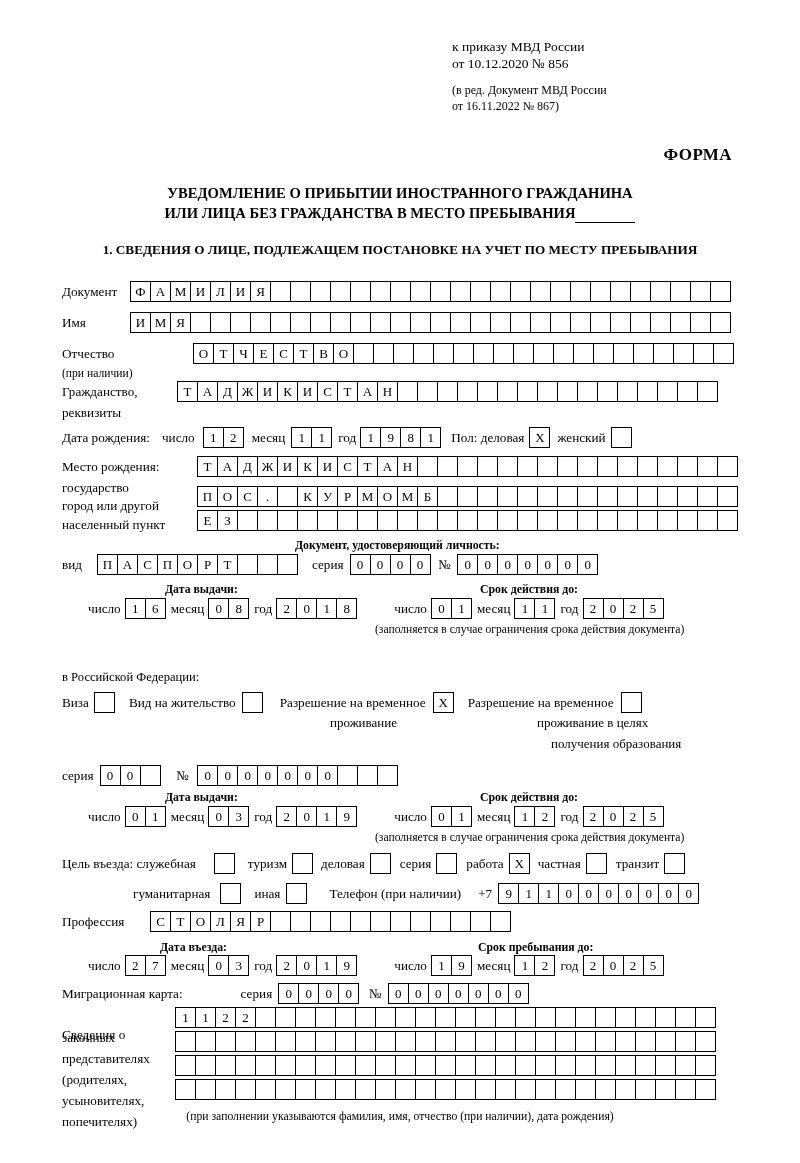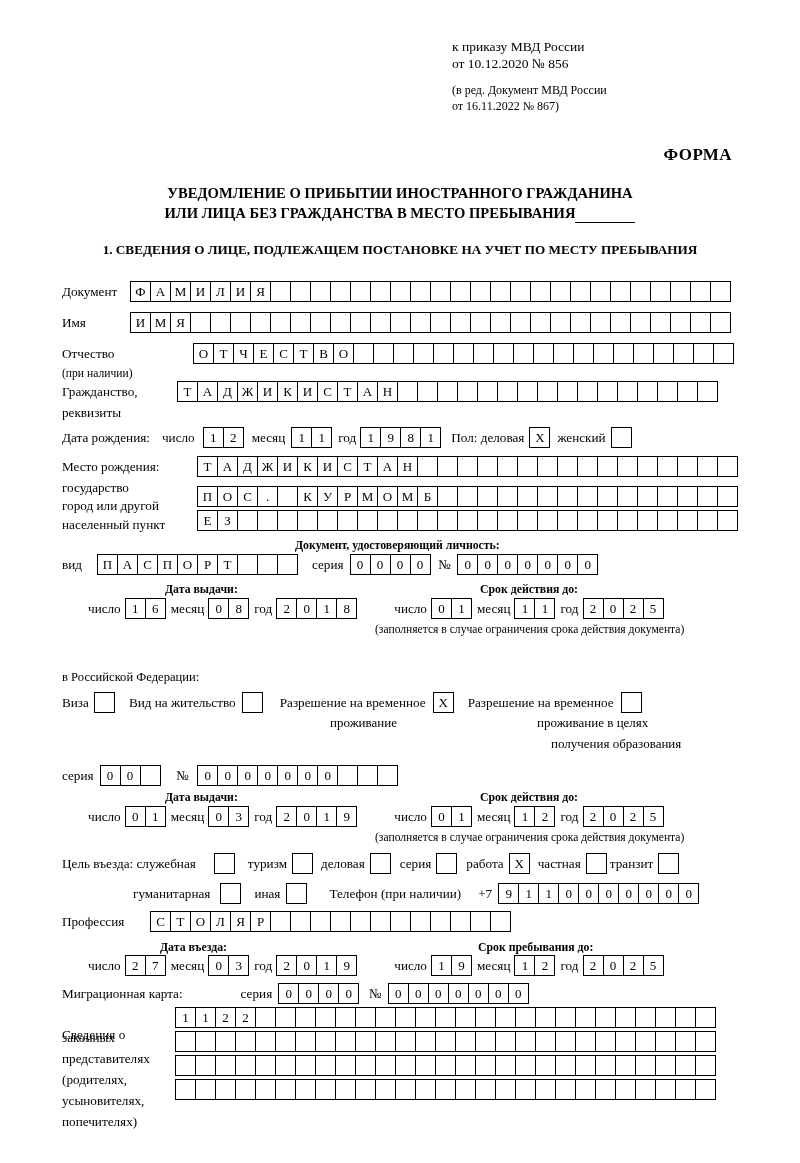--- a/index.html
+++ b/index.html
@@ -576,21 +576,21 @@
     <span class="lbl" style="margin-left:13px">туризм</span>
     <span class="box" style="margin-left:5px"></span>
     <span class="lbl" style="margin-left:8px">деловая</span>
     <span class="box" style="margin-left:5px"></span>
     <span class="lbl" style="margin-left:9px">серия</span>
     <span class="box" style="margin-left:5px"></span>
     <span class="lbl" style="margin-left:9px">работа</span>
     <span class="box" style="margin-left:5px">X</span>
     <span class="lbl" style="margin-left:8px">частная</span>
     <span class="box" style="margin-left:5px"></span>
-    <span class="lbl" style="margin-left:3px">транзит</span>
+    <span class="lbl" style="margin-left:9px">транзит</span>
     <span class="box" style="margin-left:5px"></span>
   </div>
 
   <div class="row" style="top:883px; left:133px;">
     <span class="lbl">гуманитарная</span>
     <span class="box" style="margin-left:10px"></span>
     <span class="lbl" style="margin-left:13px">иная</span>
     <span class="box" style="margin-left:6px"></span>
     <span class="lbl" style="margin-left:22px">Телефон (при наличии)</span>
     <span class="lbl" style="margin-left:17px">+7</span>
@@ -818,14 +818,15 @@
         <span class="cell" style=""></span>
         <span class="cell" style=""></span>
         <span class="cell" style=""></span>
         <span class="cell" style=""></span>
         <span class="cell" style=""></span>
         <span class="cell" style=""></span>
         <span class="cell" style=""></span>
       </span>
   </div>
 
+  <div class="center-note" style="top:1110px;">(при заполнении указываются фамилия, имя, отчество (при наличии), дата рождения)</div>
 
 </div>
 
 </body></html>

